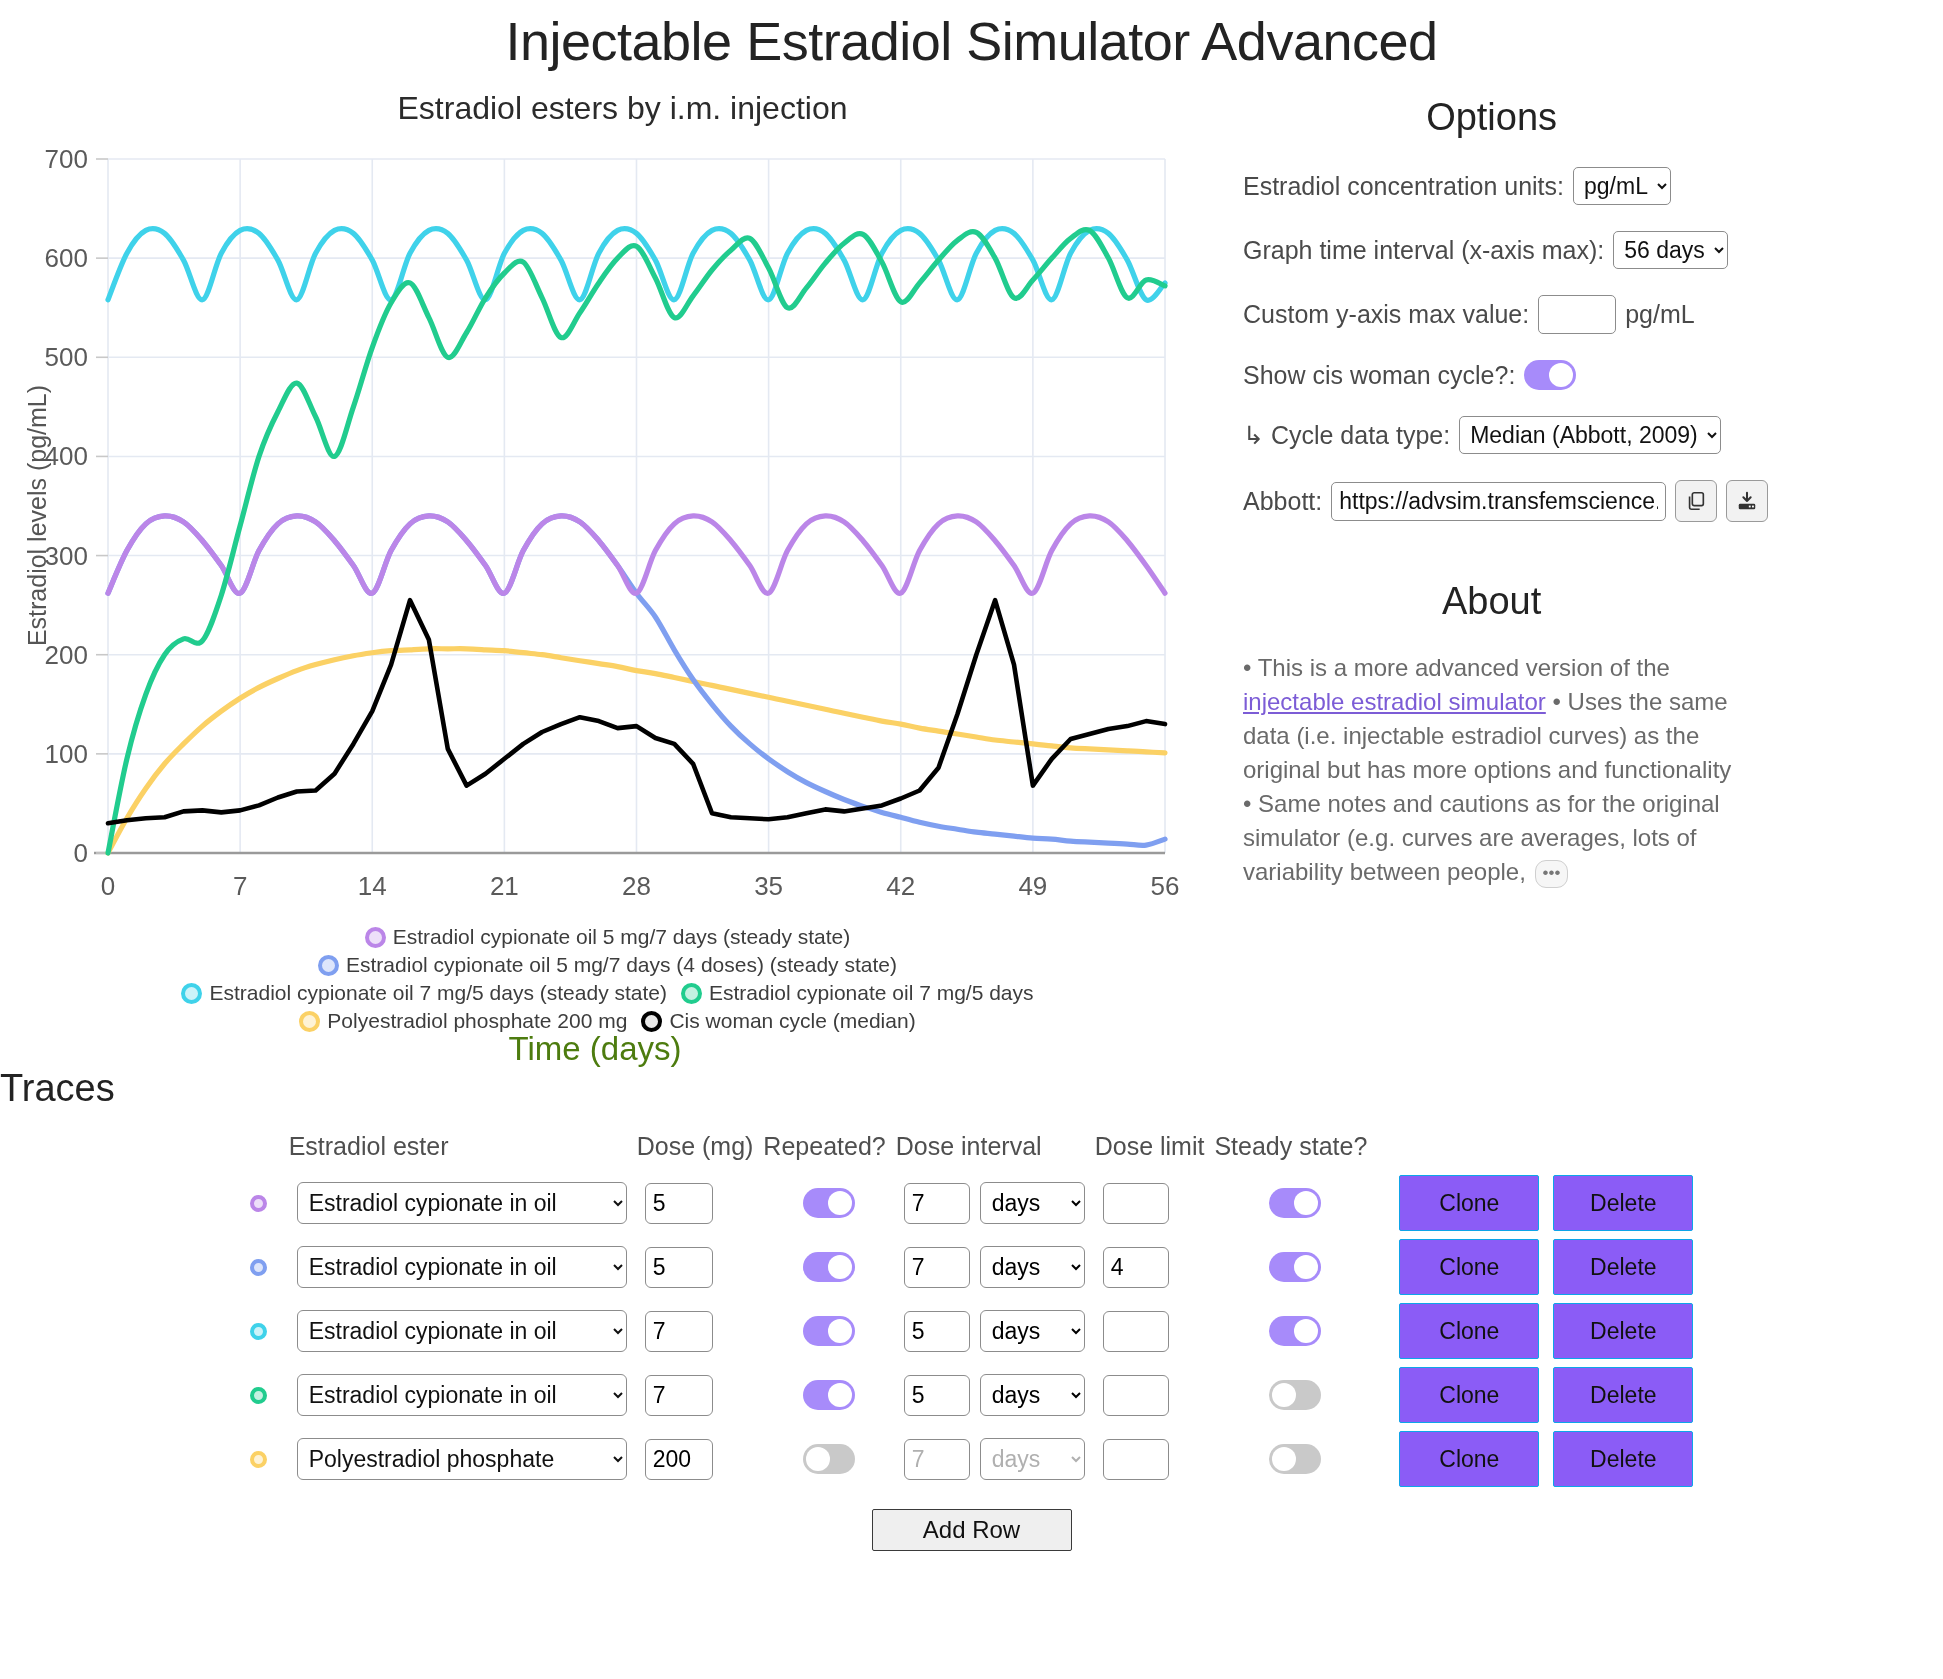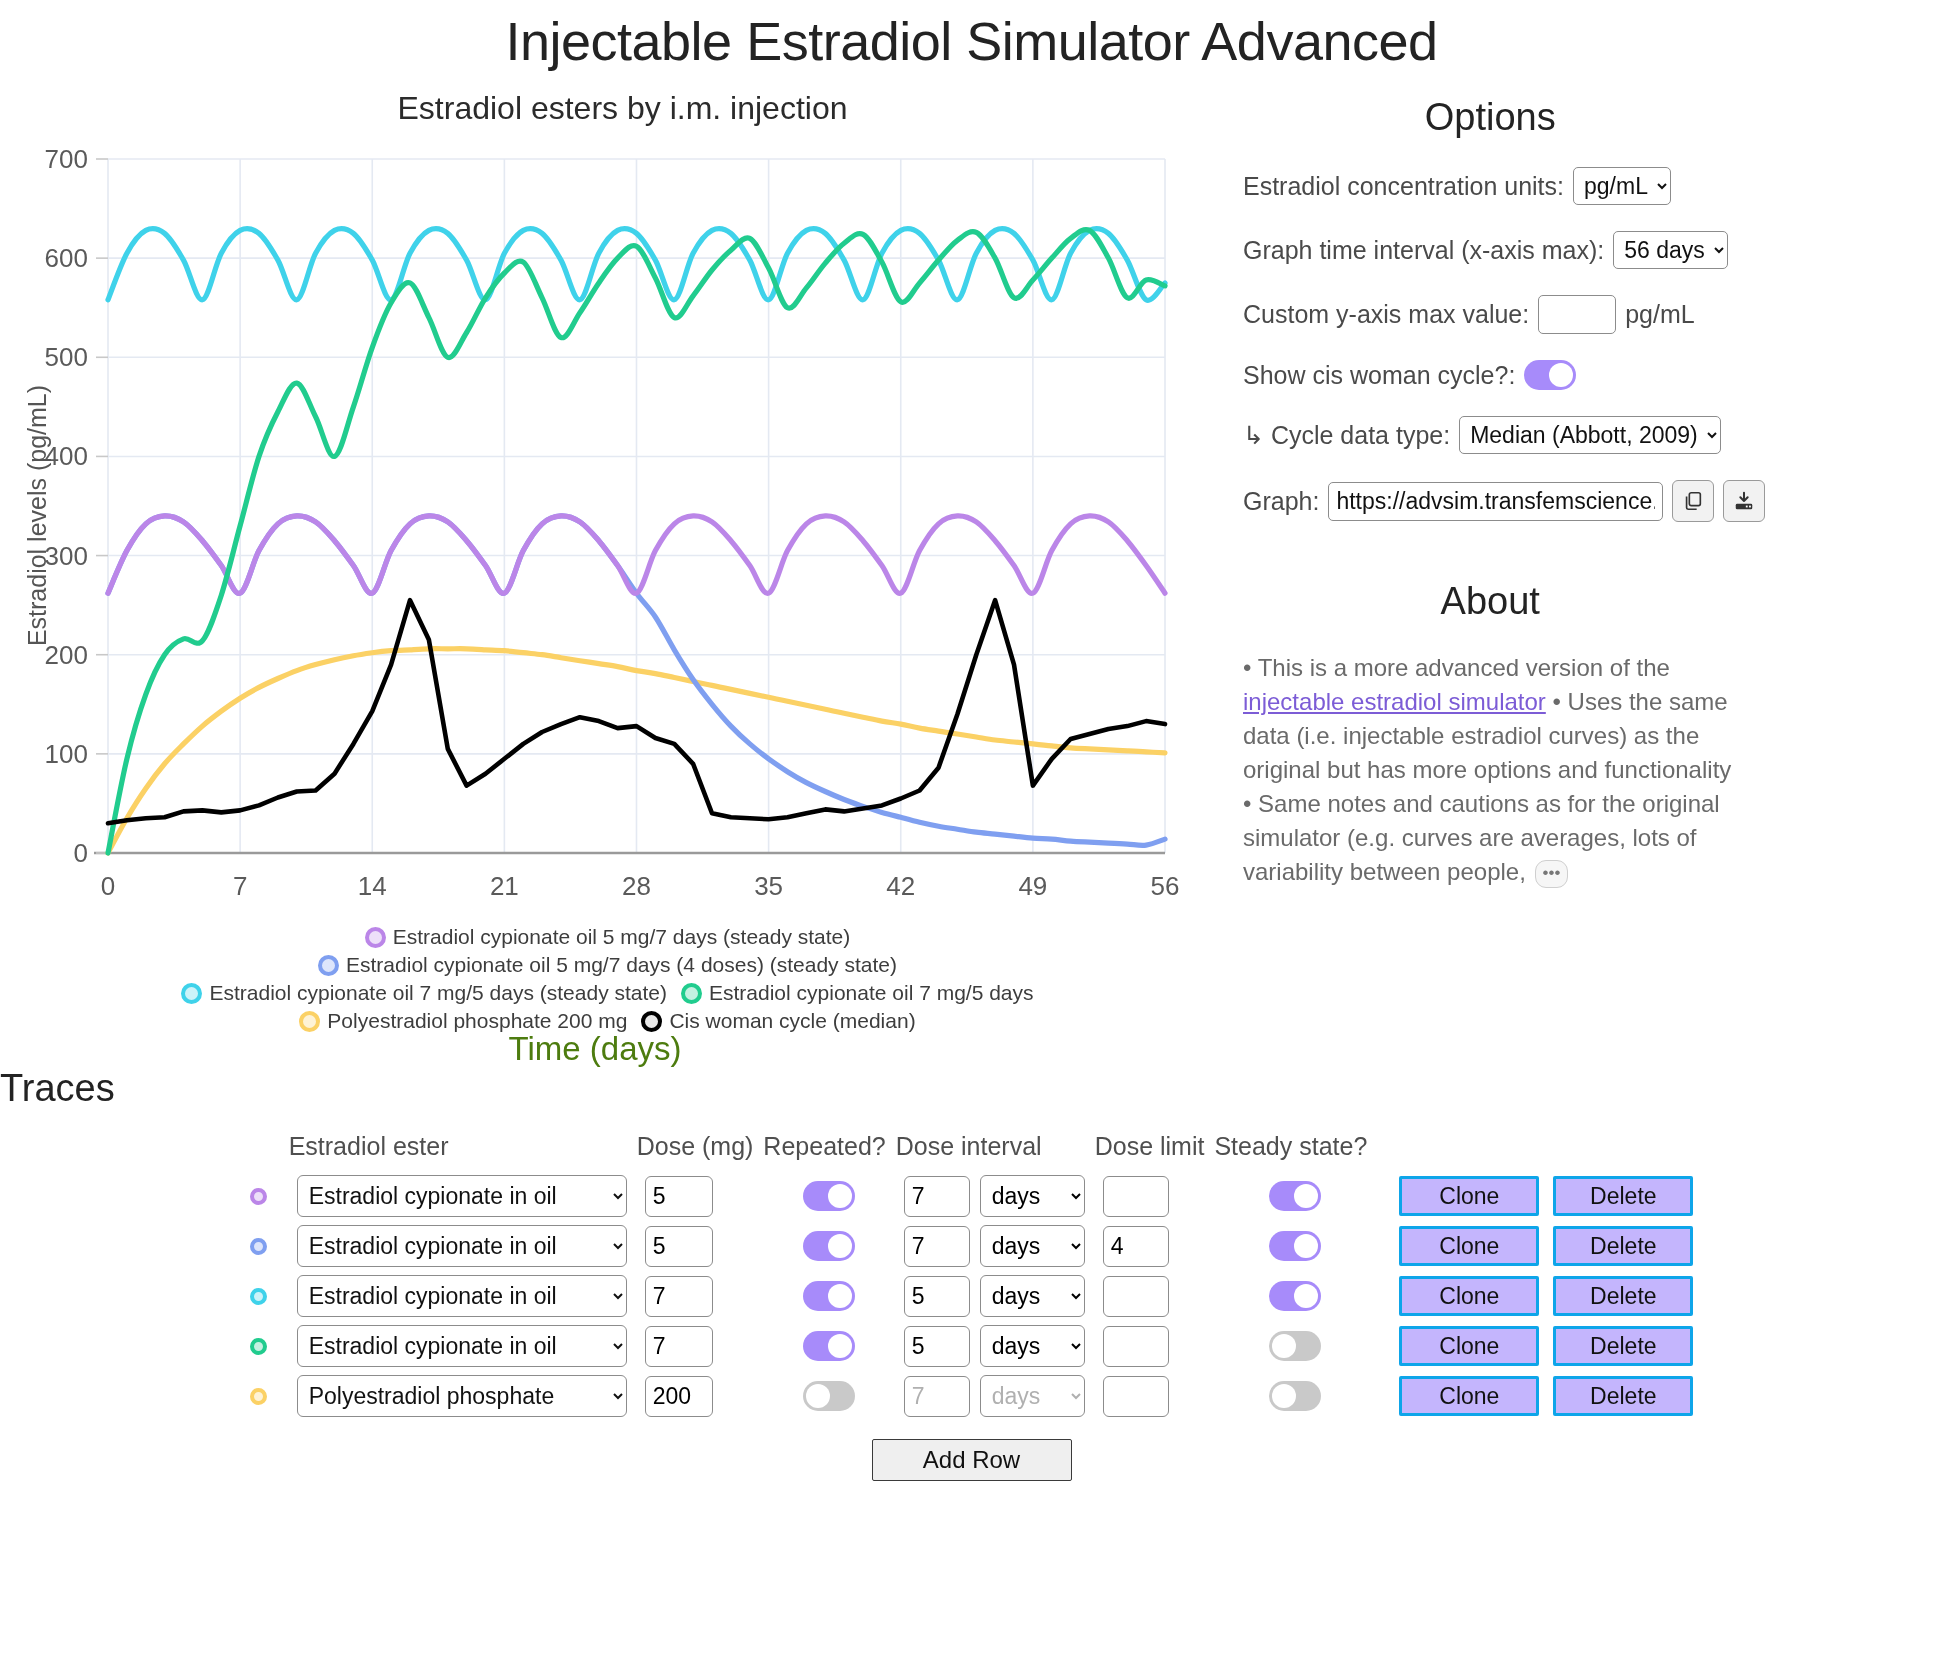--- a/index.html
+++ b/index.html
@@ -187,23 +187,23 @@
     background: #fff; color: #111;
     font-family: "Liberation Sans", sans-serif;
   }
   input.dose { width: 68px; font-size: 23px; padding: 6px 7px; border: 1px solid #8c8c8c; border-radius: 6px; font-family: "Liberation Sans", sans-serif;}
   input.interval { width: 66px; font-size: 23px; padding: 6px 7px; border: 1px solid #8c8c8c; border-radius: 6px; font-family: "Liberation Sans", sans-serif;}
   select.interval-unit { width: 105px; font-size: 23px; padding: 6px 7px; border: 1px solid #8c8c8c; border-radius: 6px; background:#fff; font-family: "Liberation Sans", sans-serif;}
   input.limit { width: 66px; font-size: 23px; padding: 6px 7px; border: 1px solid #8c8c8c; border-radius: 6px; font-family: "Liberation Sans", sans-serif;}
   .disabled-ctrl { color: #b0b0b0; border-color: #c4c4c4; background: #fff; }
   .cell-pad-l { padding-left: 18px !important; }
   .btn {
-    width: 140px; height: 40px;
-    border: 3px solid #0ea5e9;
-    background: #c4b5fd;
+    width: 140px; height: 56px;
+    border: 1px solid #0ea5e9;
+    background: #8b5cf6;
     font-size: 23px;
     color: #111;
     border-radius: 2px;
     cursor: pointer;
     font-family: "Liberation Sans", sans-serif;
   }
   .btn-gap { padding-left: 32px !important; }
   .addrow-wrap { display: flex; justify-content: center; margin-top: 18px; }
   .btn-add {
     width: 200px; height: 42px;
@@ -347,21 +347,21 @@
       </div>
 
       <div class="opt-row">
         <span class="opt-label">↳ Cycle data type:</span>
         <select class="ctrl">
           <option>Median (Abbott, 2009)</option>
         </select>
       </div>
 
       <div class="opt-row">
-        <span class="opt-label">Graph:</span>
+        <span class="opt-label">Abbott:</span>
         <input class="ctrl share-input" type="text" value="https://advsim.transfemscience.org/?r=58" style="">
         <span class="icon-btn">
           <svg width="22" height="22" viewBox="0 0 24 24" fill="none" stroke="#333" stroke-width="1.8">
             <rect x="8" y="3" width="12" height="14" rx="2"></rect>
             <path d="M5 7v12a2 2 0 0 0 2 2h9"></path>
           </svg>
         </span>
         <span class="icon-btn">
           <svg width="22" height="22" viewBox="0 0 24 24">
             <path d="M12 3v9m0 0l-4-4m4 4l4-4" stroke="#333" stroke-width="2.2" fill="none" stroke-linecap="round"></path>

